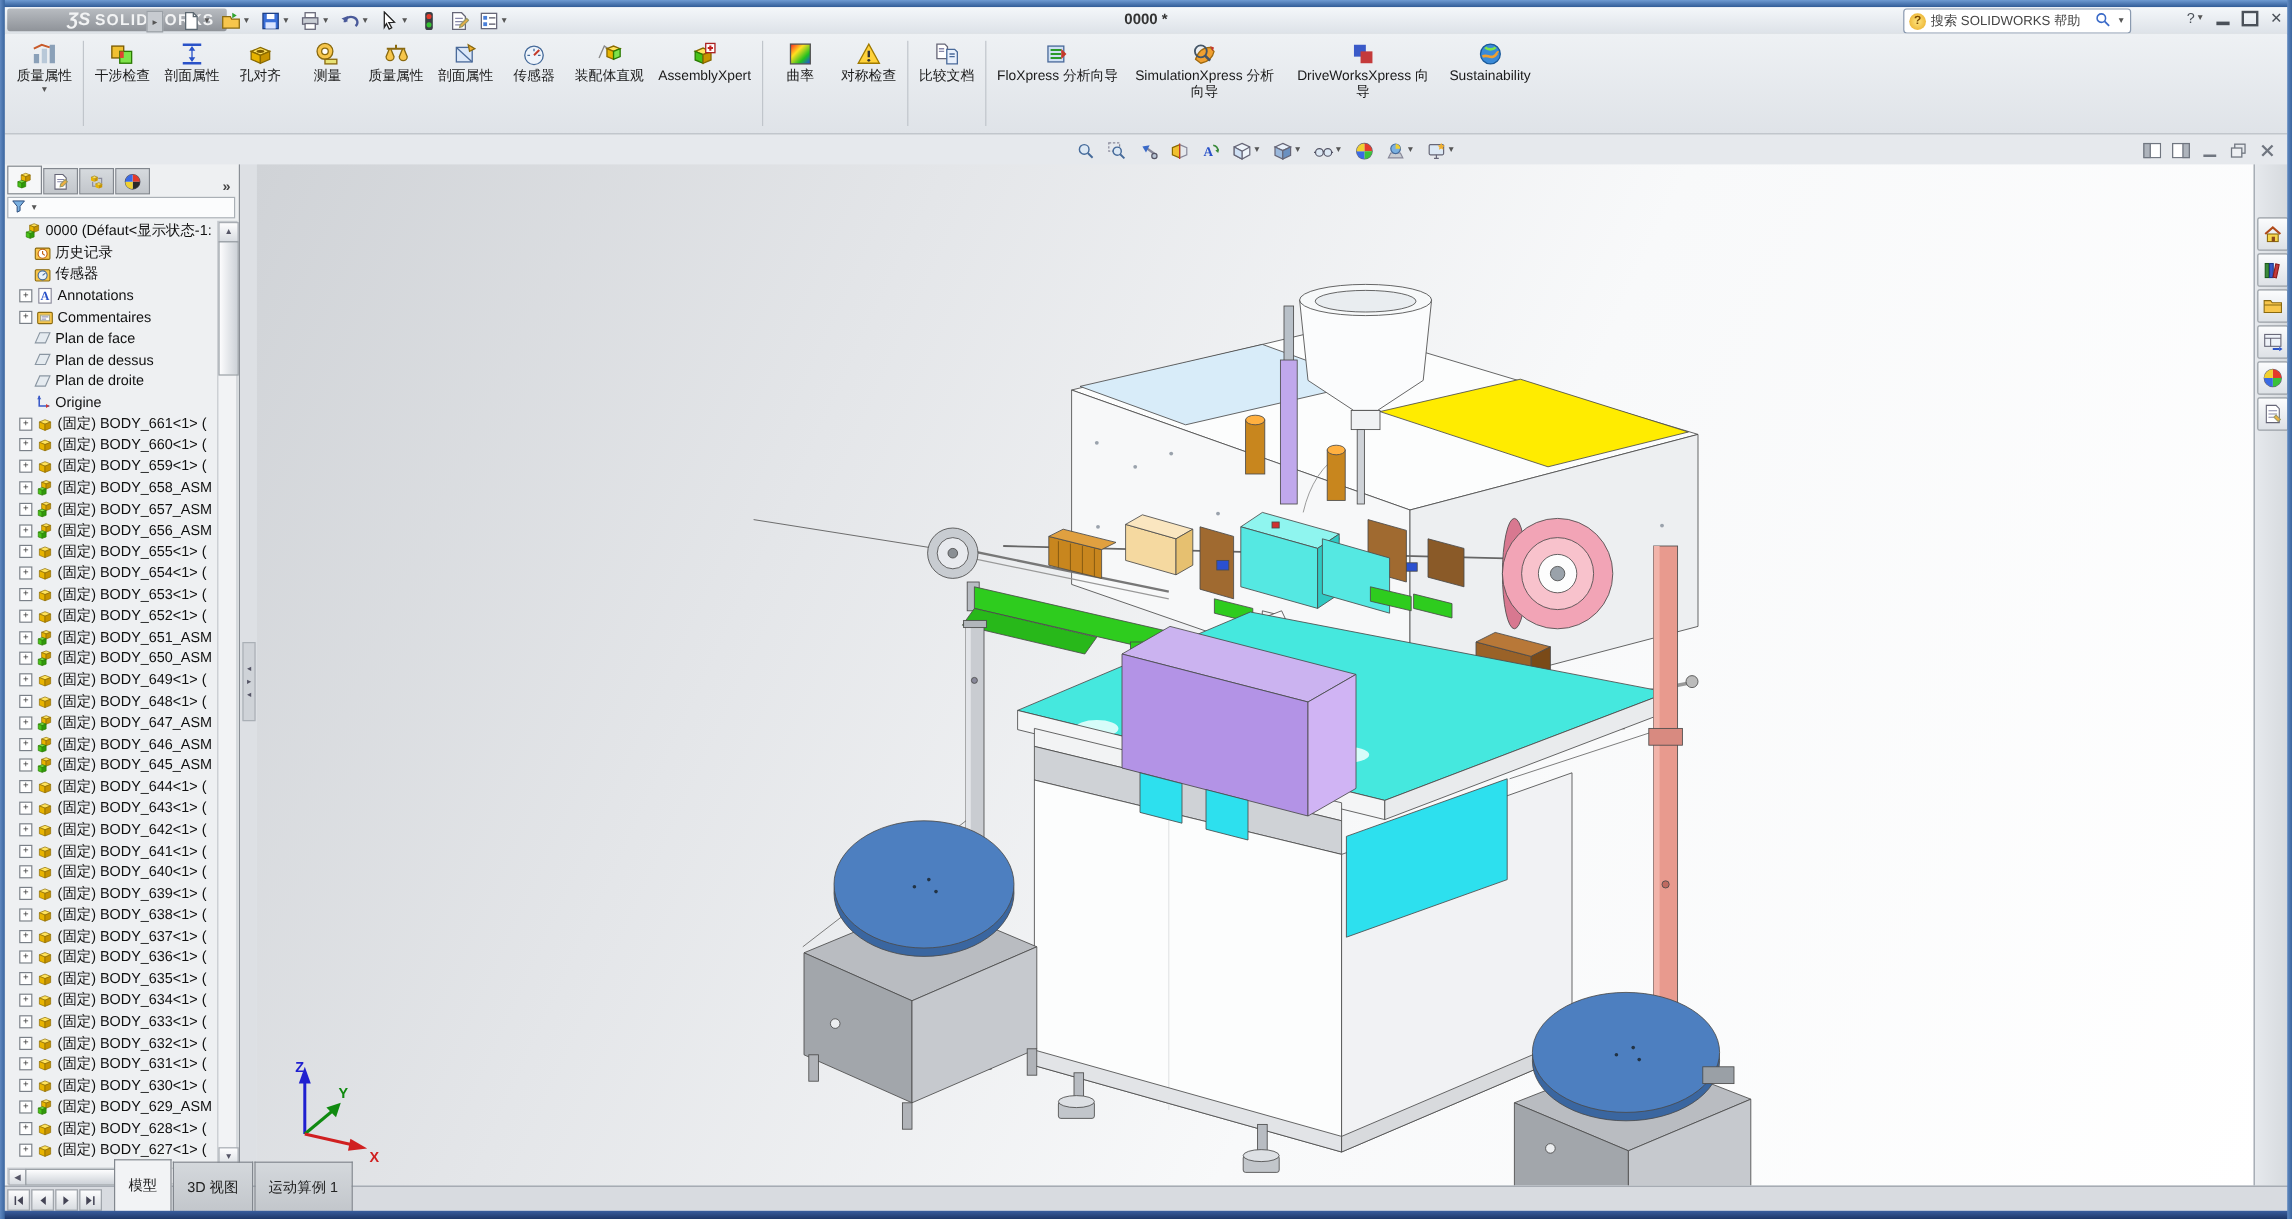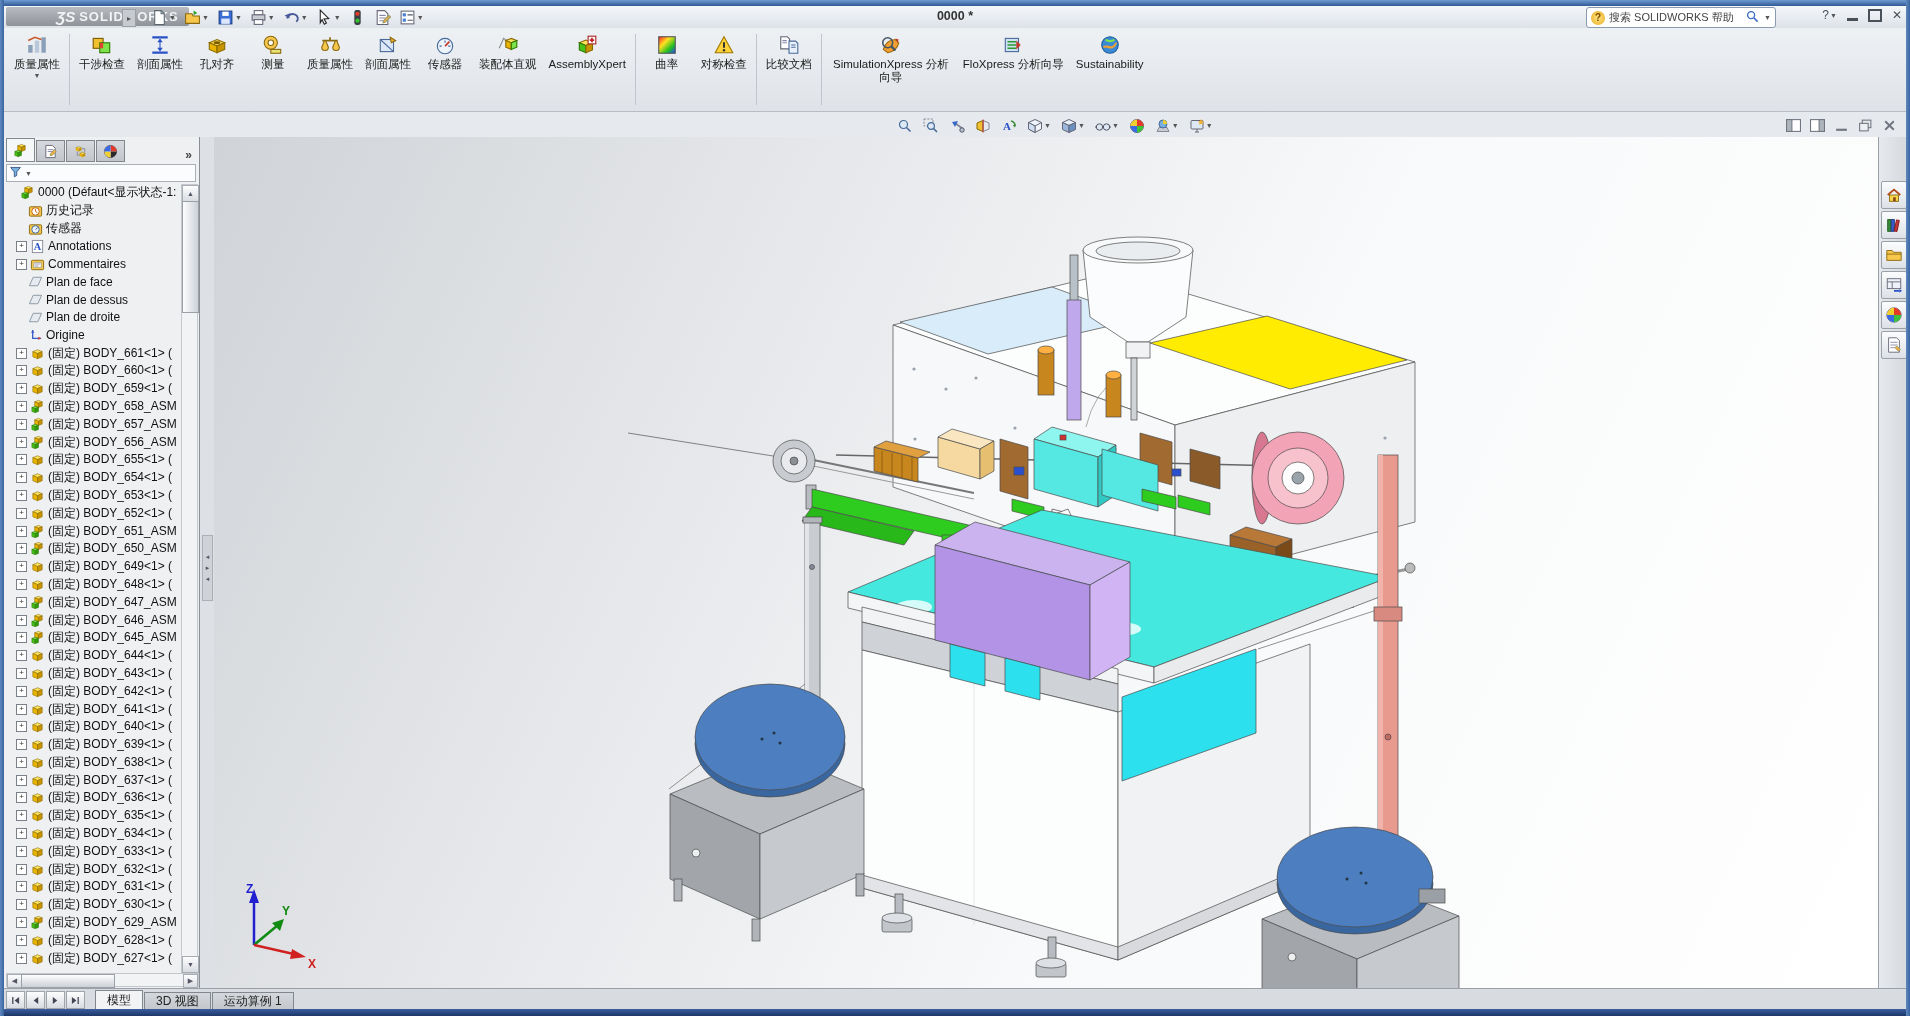--- a/index.html
+++ b/index.html
@@ -124,21 +124,21 @@
      border:1px solid #9aa0a6;border-radius:2px;display:flex;align-items:center;justify-content:center;}
   .tpn-btn svg{width:18px;height:18px;}
   
   .bottombar{position:absolute;left:0;top:988px;width:1910px;height:21px;
      background:#d8dbe0;border-top:1px solid #9aa0a8;display:flex;align-items:flex-end;}
   .bnav{display:flex;align-items:center;height:20px;margin-left:6px;gap:1px;}
   .bnav .nb{width:17px;height:16px;background:linear-gradient(#fdfdfe,#d8dce1);
      border:1px solid #a0a5ab;display:flex;align-items:center;justify-content:center;}
   .bnav .nb svg{width:9px;height:9px;}
   .btabs{display:flex;align-items:flex-end;margin-left:10px;height:20px;}
-  .btab{height:17px;padding:0 11px;margin-right:1px;display:flex;align-items:center;
+  .btab{height:17px;padding:12px 11px;margin-right:1px;display:flex;align-items:center;
      background:linear-gradient(#d4d8dc,#c2c6cb);border:1px solid #82878e;border-bottom:none;font-size:12px;}
   .btab.active{background:#f2f3f5;height:19px;}
   .statusbar{position:absolute;left:0;top:1009px;width:1910px;height:7px;
      background:linear-gradient(#3a5e9e,#1d3667);}
 </style>
 </head>
 <body>
 
 <div id="app">
   <div class="frame-top"></div>
@@ -384,35 +384,43 @@
               <path d="M12 10h4M12 12h4" stroke="#4a6a9a"></path>
             </svg></span>
        <span class="rlb">比较文档</span>
 
      </span>
       </span>
       <span class="rsep"></span>
       <span class="rgroup">
         <span class="rtool wide">
        <span class="ric"><svg viewBox="0 0 20 20">
+              <rect x="3" y="4" width="12" height="12" fill="#cfe0f4" stroke="#4a6a9a"></rect>
+              <path d="M5 7h8M5 10h8M5 13h8" stroke="#2a9a2a" stroke-width="1.4"></path>
+              <path d="M13 6l4 4-4 4z" fill="#c43a2a"></path>
+            </svg></span>
+       <span class="rlb">FloXpress 分析向导</span>
+
+     </span>
+        <span class="rtool wide">
+       <span class="ric"><svg viewBox="0 0 20 20">
               <path d="M3 14c2-6 6-9 11-9l3 3c-1 5-5 8-10 9z" fill="#f0a030" stroke="#a06a10"></path>
               <circle cx="7" cy="8" r="4.5" fill="none" stroke="#456" stroke-width="1.4"></circle>
               <path d="M10 11l4 4" stroke="#456" stroke-width="2"></path>
               <path d="M14 4l3 1-1 3z" fill="#c43a2a"></path>
             </svg></span>
        <span class="rlb">SimulationXpress 分析向导</span>
 
      </span>
         <span class="rtool wide">
        <span class="ric"><svg viewBox="0 0 20 20">
-              <rect x="3" y="4" width="12" height="12" fill="#cfe0f4" stroke="#4a6a9a"></rect>
-              <path d="M5 7h8M5 10h8M5 13h8" stroke="#2a9a2a" stroke-width="1.4"></path>
-              <path d="M13 6l4 4-4 4z" fill="#c43a2a"></path>
-            </svg></span>
-       <span class="rlb">FloXpress 分析向导</span>
+              <rect x="3" y="3" width="9" height="9" fill="#3a5ac8"></rect>
+              <rect x="8" y="8" width="9" height="9" fill="#c43a3a"></rect>
+            </svg></span>
+       <span class="rlb">DriveWorksXpress 向导</span>
 
      </span>
         <span class="rtool wide">
        <span class="ric"><svg viewBox="0 0 20 20">
               <circle cx="10" cy="10" r="7.5" fill="#3a8ad8" stroke="#1a5a9a"></circle>
               <path d="M4 12c3-2 5 1 8 0s3-4 4-3" fill="none" stroke="#f0a030" stroke-width="2"></path>
               <path d="M6 5c2 2 6 2 8 0" fill="none" stroke="#7ee24a" stroke-width="2"></path>
             </svg></span>
        <span class="rlb">Sustainability</span>
 

